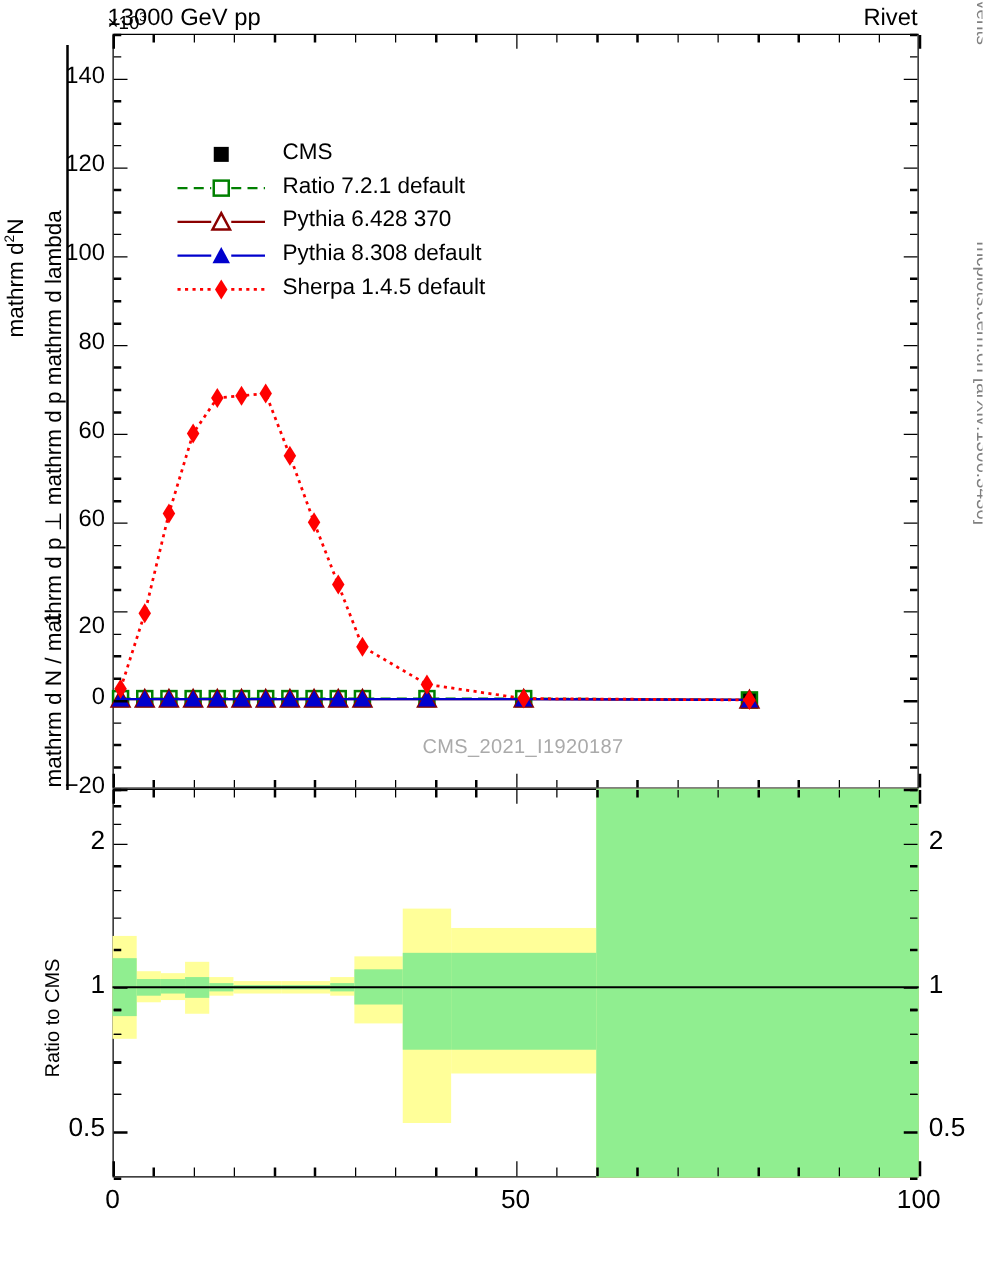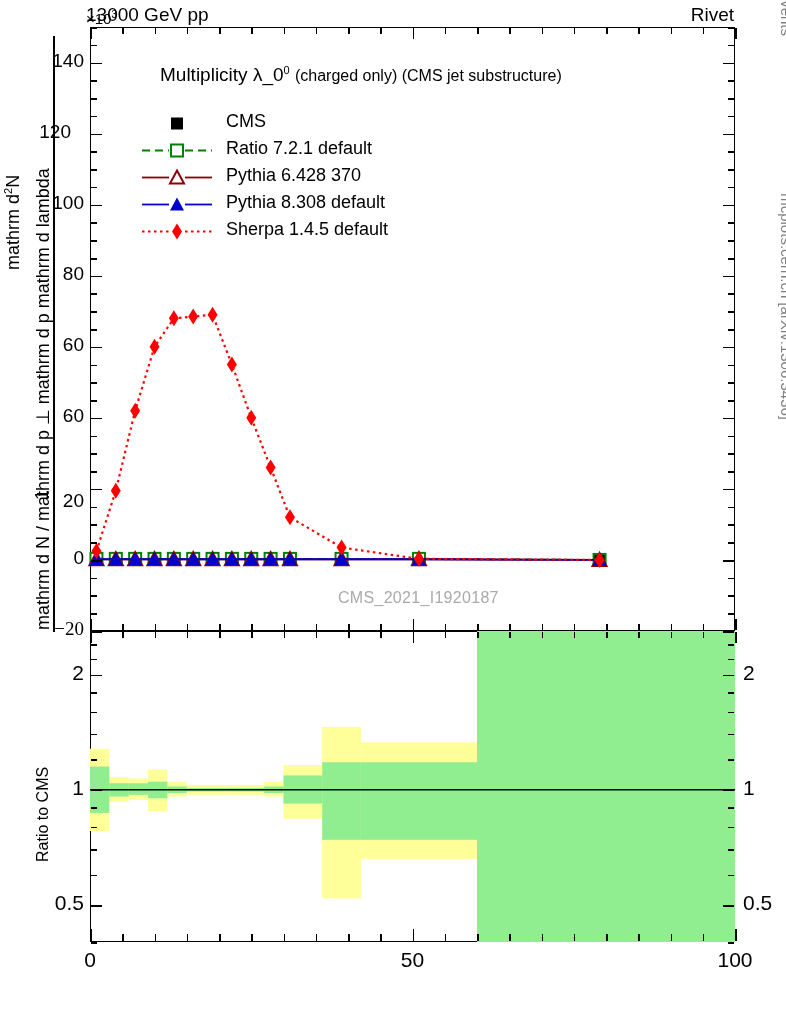--- a/index.html
+++ b/index.html
@@ -151,24 +151,20 @@
         <polygon points="141.9,329.5294117647059 146.9,337.5294117647059 141.9,345.5294117647059 136.9,337.5294117647059" fill="#ff0000"></polygon>
         <polygon points="161.25,382.8235294117647 166.25,390.8235294117647 161.25,398.8235294117647 156.25,390.8235294117647" fill="#ff0000"></polygon>
         <polygon points="180.60000000000002,432.56470588235294 185.60000000000002,440.56470588235294 180.60000000000002,448.56470588235294 175.60000000000002,440.56470588235294" fill="#ff0000"></polygon>
         <polygon points="199.95,482.3058823529412 204.95,490.3058823529412 199.95,498.3058823529412 194.95,490.3058823529412" fill="#ff0000"></polygon>
         <polygon points="251.55,512.5058823529412 256.55,520.5058823529412 251.55,528.5058823529412 246.55,520.5058823529412" fill="#ff0000"></polygon>
         <polygon points="328.95,523.8752941176471 333.95,531.8752941176471 328.95,539.8752941176471 323.95,531.8752941176471" fill="#ff0000"></polygon>
         <polygon points="509.55,524.9411764705883 514.55,532.9411764705883 509.55,540.9411764705883 504.55,532.9411764705883" fill="#ff0000"></polygon>
       </g>
     </svg>
 
-  <div class="txt" id="ptitle">
-    <span>Multiplicity λ_0</span><sup>0</sup>
-    <span class="sm">(charged only) (CMS jet substructure)</span>
-  </div>
 
   <div class="txt" id="wmark">CMS_2021_I1920187</div>
 
   <div id="legend">
       <div class="lrow">
         <div class="lsym">
           <svg width="74" height="27">
             <rect x="31" y="7.5" width="12" height="12" fill="#000000"></rect>
           </svg>
         </div>
@@ -247,42 +243,42 @@
 
   <div class="rot" id="rtitle">Ratio to CMS</div>
 
 
   <div class="txt" id="rivet">Rivet 3.1.10, ≥ 300k events</div>
   <div class="txt" id="mcplots">mcplots.cern.ch [arXiv:1306.3436]</div>
 
   <div id="tick-layer">
       <div class="tick" style="left:91px;top:631px;width:11px;height:1.6px;"></div>
       <div class="tick" style="left:723px;top:631px;width:11px;height:1.6px;"></div>
-      <div class="ylab" style="left:32px;top:618px;font-family:Liberation Serif, serif;">−20</div>
+      <div class="ylab" style="left:32px;top:618px;">−20</div>
       <div class="tick" style="left:91px;top:559.9411764705883px;width:11px;height:1.6px;"></div>
       <div class="tick" style="left:723px;top:559.9411764705883px;width:11px;height:1.6px;"></div>
       <div class="ylab" style="left:32px;top:546.9411764705883px;">0</div>
       <div class="tick" style="left:91px;top:488.88235294117646px;width:11px;height:1.6px;"></div>
       <div class="tick" style="left:723px;top:488.88235294117646px;width:11px;height:1.6px;"></div>
       <div class="ylab" style="left:32px;top:490px;">20</div>
       <div class="tick" style="left:91px;top:417.8235294117647px;width:11px;height:1.6px;"></div>
       <div class="tick" style="left:723px;top:417.8235294117647px;width:11px;height:1.6px;"></div>
       <div class="ylab" style="left:32px;top:404.8235294117647px;">60</div>
       <div class="tick" style="left:91px;top:346.7647058823529px;width:11px;height:1.6px;"></div>
       <div class="tick" style="left:723px;top:346.7647058823529px;width:11px;height:1.6px;"></div>
       <div class="ylab" style="left:32px;top:333.7647058823529px;">60</div>
       <div class="tick" style="left:91px;top:275.70588235294116px;width:11px;height:1.6px;"></div>
       <div class="tick" style="left:723px;top:275.70588235294116px;width:11px;height:1.6px;"></div>
       <div class="ylab" style="left:32px;top:262.70588235294116px;">80</div>
       <div class="tick" style="left:91px;top:204.6470588235294px;width:11px;height:1.6px;"></div>
       <div class="tick" style="left:723px;top:204.6470588235294px;width:11px;height:1.6px;"></div>
       <div class="ylab" style="left:32px;top:191.6470588235294px;">100</div>
       <div class="tick" style="left:91px;top:133.58823529411768px;width:11px;height:1.6px;"></div>
       <div class="tick" style="left:723px;top:133.58823529411768px;width:11px;height:1.6px;"></div>
-      <div class="ylab" style="left:19px;top:120.58823529411768px;">120</div>
+      <div class="ylab" style="left:32px;top:120.58823529411768px;">120</div>
       <div class="tick" style="left:91px;top:62.529411764705856px;width:11px;height:1.6px;"></div>
       <div class="tick" style="left:723px;top:62.529411764705856px;width:11px;height:1.6px;"></div>
       <div class="ylab" style="left:32px;top:49.529411764705856px;">140</div>
       <div class="tick" style="left:91px;top:613.2352941176471px;width:6px;height:1.6px;"></div>
       <div class="tick" style="left:728px;top:613.2352941176471px;width:6px;height:1.6px;"></div>
       <div class="tick" style="left:91px;top:595.4705882352941px;width:6px;height:1.6px;"></div>
       <div class="tick" style="left:728px;top:595.4705882352941px;width:6px;height:1.6px;"></div>
       <div class="tick" style="left:91px;top:577.7058823529412px;width:6px;height:1.6px;"></div>
       <div class="tick" style="left:728px;top:577.7058823529412px;width:6px;height:1.6px;"></div>
       <div class="tick" style="left:91px;top:542.1764705882352px;width:6px;height:1.6px;"></div>

